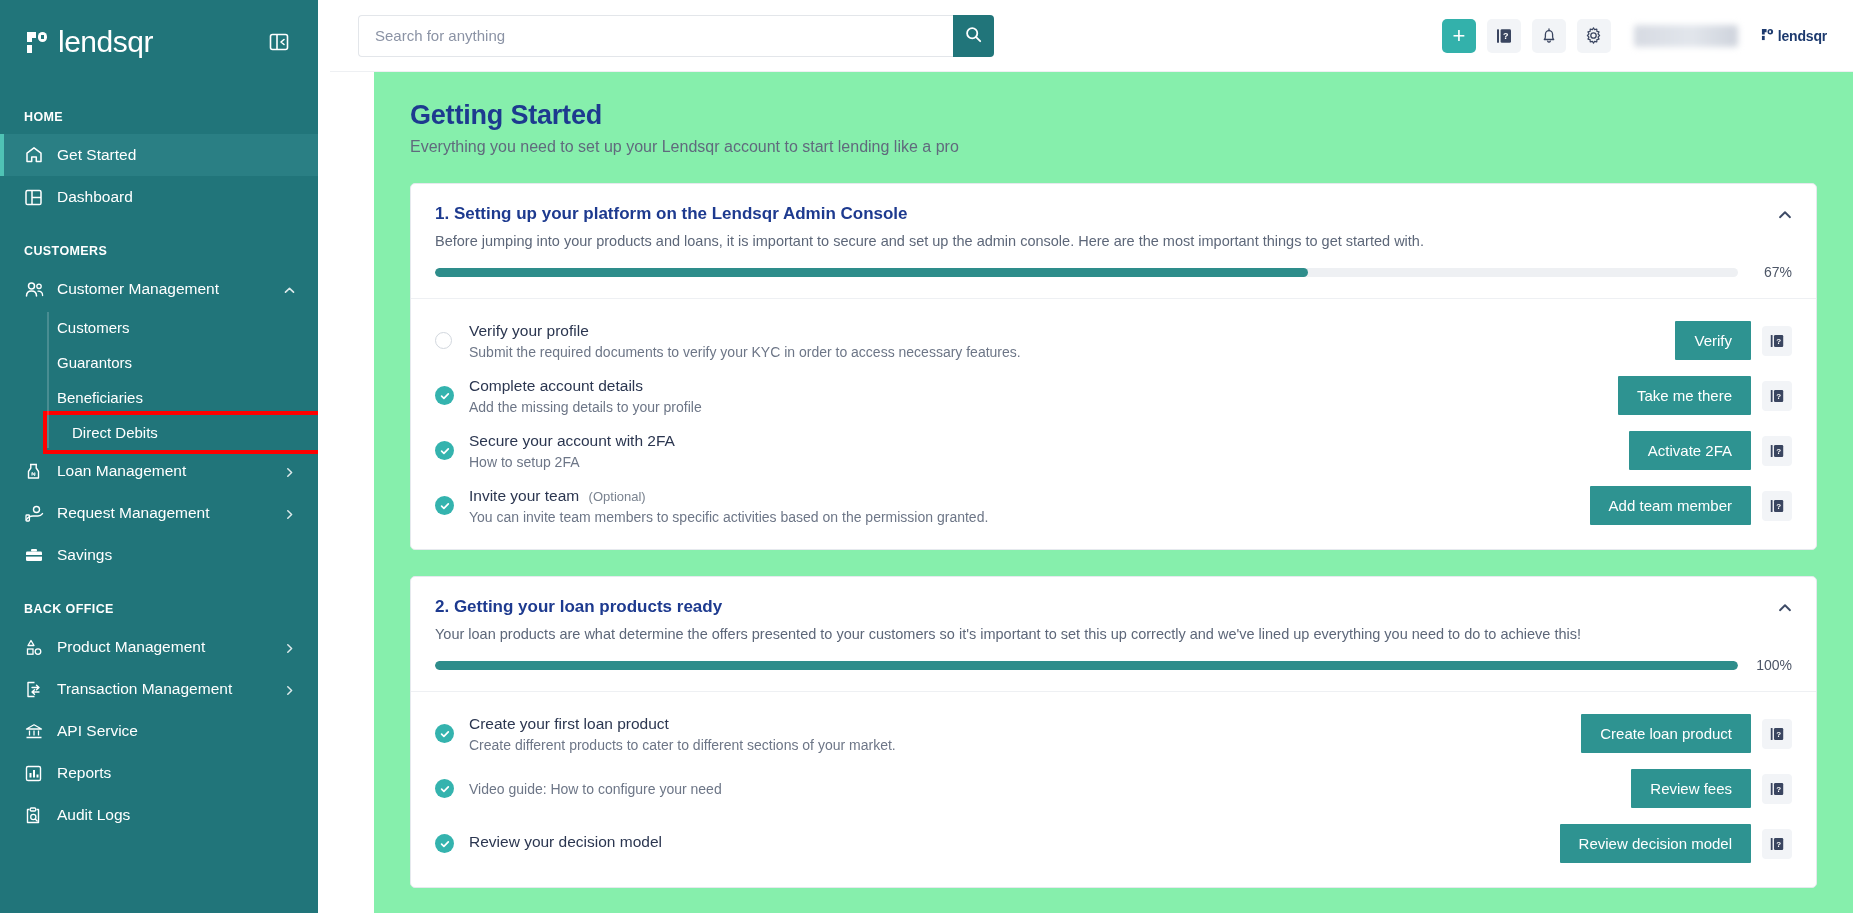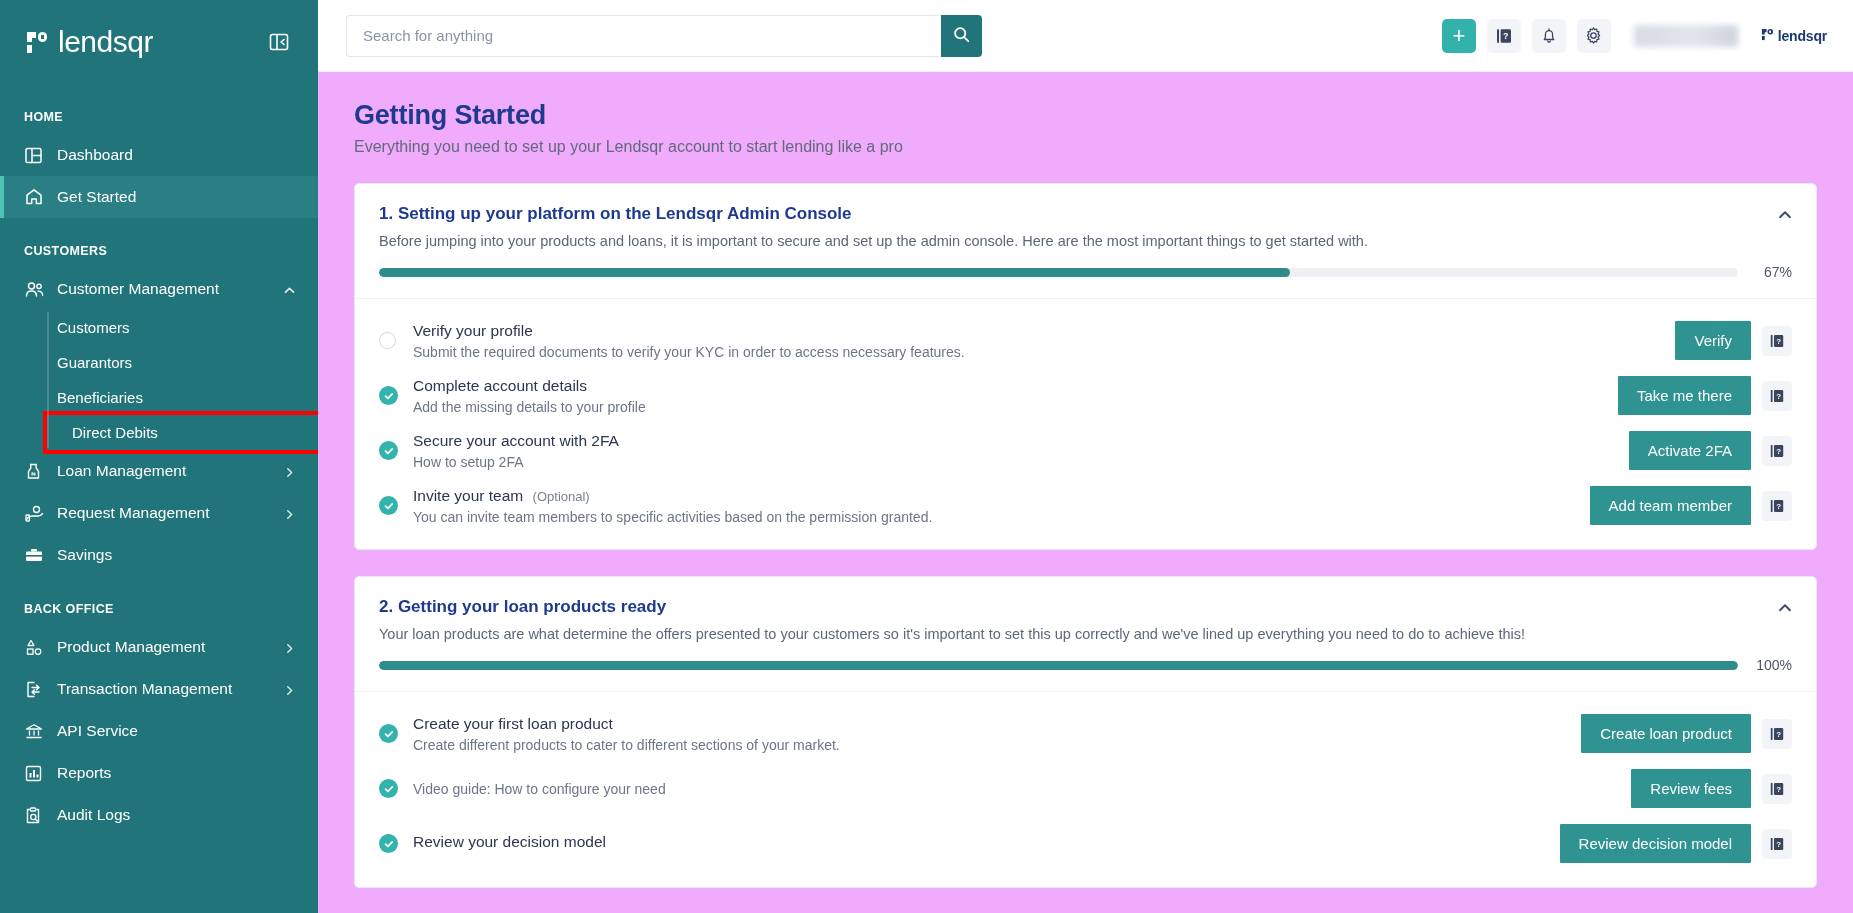--- a/index.html
+++ b/index.html
@@ -2,21 +2,21 @@
 <html><head>
 <meta charset="utf-8">
 <style>
   * { box-sizing: border-box; margin: 0; padding: 0; }
   html, body {
     width: 1853px; height: 913px;
     overflow: hidden;
     font-family: "Liberation Sans", sans-serif;
     background: #ffffff;
   }
-  .app { display: flex; width: 1853px; height: 913px; }
+  .app { display: flex; width: 1853px; height: 913px; gap: 12px; }
 
   
   .sidebar {
     width: 318px; min-width: 318px; height: 913px;
     background: #21757a;
     color: #ffffff;
     overflow: hidden;
     position: relative;
   }
   .sb-top {
@@ -113,22 +113,23 @@
   .tb-user {
     width: 104px; height: 22px; border-radius: 3px;
     background: linear-gradient(90deg,#d6dae2 0%,#e2e6ec 55%,#ced3dc 100%);
     filter: blur(3px); margin: 0 6px 0 12px;
   }
   .tb-brand { display: flex; align-items: center; gap: 4px; margin-left: 6px; }
   .tb-brand-text { font-size: 14px; font-weight: 700; color: #1d3a6e; letter-spacing: -0.2px; }
 
   .content {
     flex: 1; overflow-y: auto; overflow-x: hidden;
-    background: #f0abfc;
+    background: #86efac;
     padding: 28px 36px 30px 36px;
+    margin-left: 44px;
   }
   .page-title {
     font-size: 27px; font-weight: 700; color: #1d3a8f; margin-bottom: 7px;
     letter-spacing: -0.2px;
   }
   .page-sub { font-size: 16px; color: #606a7d; margin-bottom: 27px; }
 
   .card {
     border: 1px solid #e6e9ee; border-radius: 5px; background: #fff;
     margin-bottom: 26px;
@@ -205,37 +206,37 @@
       <span class="collapse-btn">
         <svg width="22" height="22" viewBox="0 0 22 22" fill="none">
           <rect x="2.5" y="3.5" width="17" height="15" rx="2" stroke="#ffffff" stroke-width="1.6"></rect>
           <line x1="9" y1="3.5" x2="9" y2="18.5" stroke="#ffffff" stroke-width="1.6"></line>
           <path d="M16 8.5 L13 11 L16 13.5" stroke="#ffffff" stroke-width="1.6" fill="none" stroke-linecap="round" stroke-linejoin="round"></path>
         </svg>
       </span>
     </div>
 
     <div class="sb-section">HOME</div>
+    <div class="sb-item active">
+      <span class="sb-ico">
+        <svg width="20" height="20" viewBox="0 0 20 20" fill="none">
+          <path d="M3 8.2 L10 2.8 L17 8.2 V16.5 H12.3 V12 H7.7 V16.5 H3 Z" stroke="#ffffff" stroke-width="1.5" stroke-linejoin="round"></path>
+        </svg>
+      </span>
+      <span class="sb-lbl">Get Started</span>
+    </div>
     <div class="sb-item">
       <span class="sb-ico">
         <svg width="19" height="19" viewBox="0 0 19 19" fill="none">
           <rect x="2" y="2.5" width="15" height="14" rx="1.6" stroke="#ffffff" stroke-width="1.5"></rect>
           <line x1="8" y1="2.5" x2="8" y2="16.5" stroke="#ffffff" stroke-width="1.5"></line>
           <line x1="8" y1="9.5" x2="17" y2="9.5" stroke="#ffffff" stroke-width="1.5"></line>
         </svg>
       </span>
       <span class="sb-lbl">Dashboard</span>
-    </div>
-    <div class="sb-item active">
-      <span class="sb-ico">
-        <svg width="20" height="20" viewBox="0 0 20 20" fill="none">
-          <path d="M3 8.2 L10 2.8 L17 8.2 V16.5 H12.3 V12 H7.7 V16.5 H3 Z" stroke="#ffffff" stroke-width="1.5" stroke-linejoin="round"></path>
-        </svg>
-      </span>
-      <span class="sb-lbl">Get Started</span>
     </div>
 
     <div class="sb-section">CUSTOMERS</div>
     <div class="sb-item">
       <span class="sb-ico">
         <svg width="21" height="19" viewBox="0 0 21 19" fill="none">
           <circle cx="7.5" cy="6" r="3" stroke="#ffffff" stroke-width="1.5"></circle>
           <path d="M2.5 16 C2.5 12.6 4.7 11 7.5 11 C10.3 11 12.5 12.6 12.5 16" stroke="#ffffff" stroke-width="1.5" stroke-linecap="round"></path>
           <circle cx="15" cy="6.3" r="2.2" stroke="#ffffff" stroke-width="1.3"></circle>
           <path d="M14 11.2 C16.8 11.2 18.6 12.8 18.6 15.6" stroke="#ffffff" stroke-width="1.3" stroke-linecap="round"></path>

